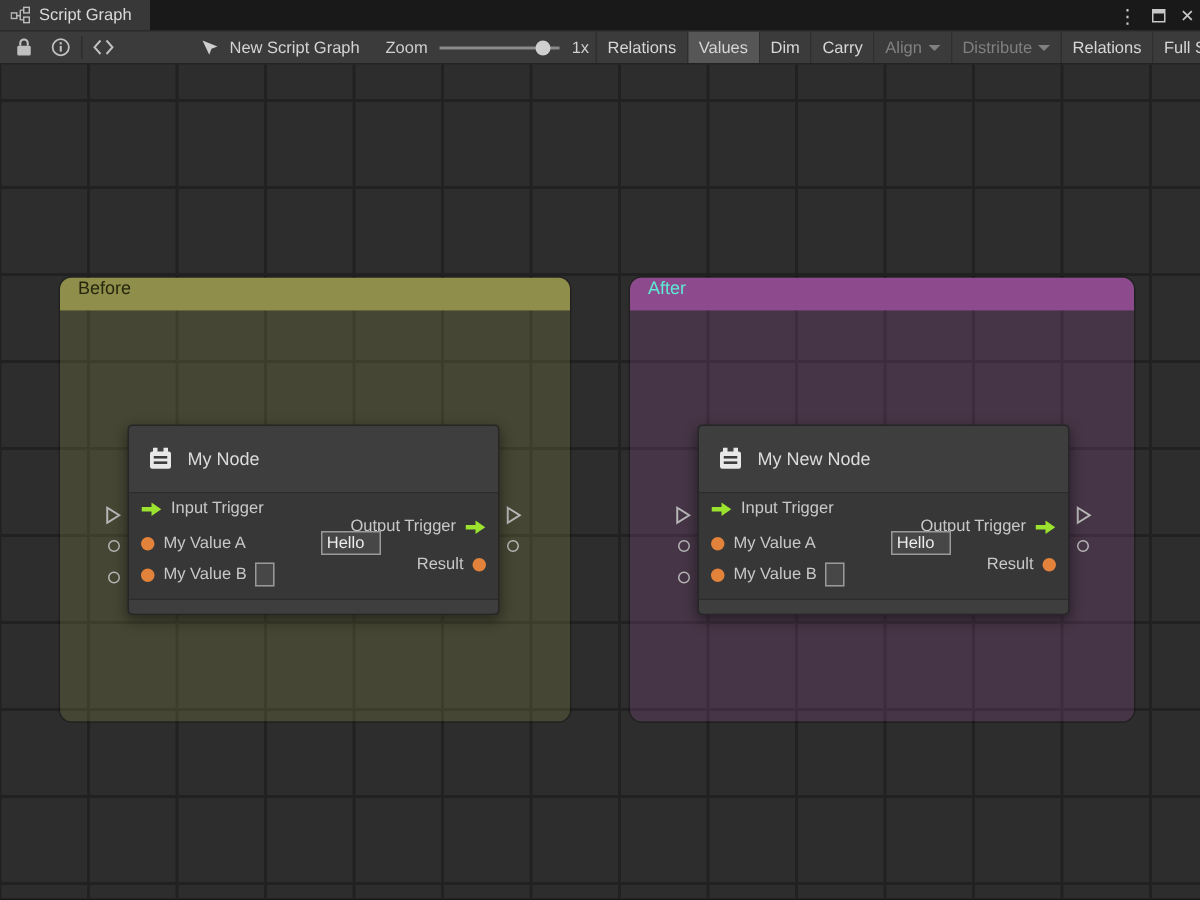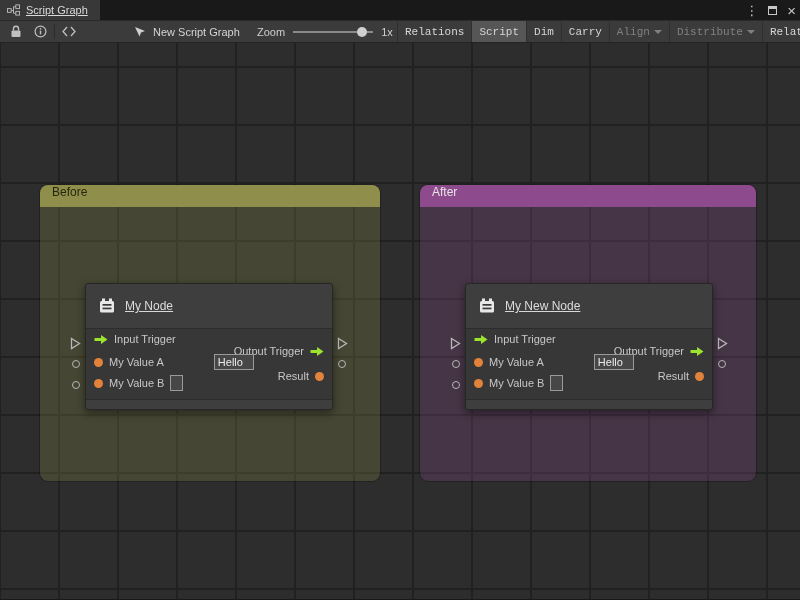--- a/index.html
+++ b/index.html
@@ -2,40 +2,40 @@
 <html><head>
 <meta charset="utf-8">
 <style>
   * { margin:0; padding:0; box-sizing:border-box; }
   html,body { width:800px; height:600px; overflow:hidden; background:#191919;
     font-family:"Liberation Sans", sans-serif; color:#d8d8d8; }
 
   
   .tabbar { position:relative; width:800px; height:20px; background:#191919; display:flex; align-items:flex-end; }
   .tab { height:20px; background:#383838; display:flex; align-items:center; gap:6px;
-         padding:0 12px 0 7px; font-size:11px; color:#dadada;text-decoration:underline; }
+         padding:0 12px 0 7px; font-size:11px; color:#dadada; }
   .win-controls { position:absolute; right:4px; top:0; height:20px; display:flex; align-items:center; gap:10px; }
   .wc { color:#c8c8c8; font-size:13px; line-height:1; cursor:default; }
   .max-box { width:9px; height:9px; border:1px solid #c8c8c8; border-top:3px solid #c8c8c8; display:inline-block; }
 
   
   .toolbar { position:relative; width:800px; height:23px; background:#3b3b3b;
              border-top:1px solid #2a2a2a; border-bottom:1px solid #232323; font-size:11px; overflow:hidden; }
   .tb-abs { position:absolute; top:0; height:21px; display:flex; align-items:center; }
   .tb-icon { width:24px; height:21px; display:flex; align-items:center; justify-content:center; }
   .tb-sep { width:1px; height:15px; background:#2c2c2c; margin:0 2px; }
   .graph-ref { display:flex; align-items:center; gap:6px; color:#d4d4d4; }
   .zoom-group { display:flex; align-items:center; gap:8px; color:#cfcfcf; }
   .slider { position:relative; width:80px; height:12px; }
   .slider .track { position:absolute; left:0; top:5px; width:80px; height:2px; background:#8a8a8a; }
   .slider .handle { position:absolute; top:1px; left:64px; width:10px; height:10px; border-radius:50%; background:#cfcfcf; }
   .tb-buttons { display:flex; height:21px; }
   .tb-btn { height:21px; display:flex; align-items:center; gap:4px; padding:0 7px;
             background:#3b3b3b; border:none; border-right:1px solid #2f2f2f; color:#d6d6d6;
-            font-size:11px; font-family:Liberation Mono, monospace; white-space:nowrap; }
+            font-size:11px; font-family:Liberation Sans, sans-serif; white-space:nowrap; }
   .tb-btn:first-child { border-left:1px solid #2f2f2f; }
   .tb-btn.active { background:#565656; }
   .tb-btn.disabled { color:#808080; }
   .caret { width:0; height:0; border-left:4px solid transparent; border-right:4px solid transparent;
            border-top:4px solid currentColor; display:inline-block; }
 
   
   .canvas { position:relative; width:800px; height:556px; background-color:#2d2d2d;
     background-image:
       linear-gradient(#212121 2px, transparent 2px),
@@ -46,21 +46,21 @@
   .group { position:absolute; border-radius:8px; overflow:hidden; box-shadow:0 0 0 1px rgba(0,0,0,0.25); }
   .group-header { height:22px; display:flex; align-items:flex-start; padding-left:12px; }
   .group-label { font-size:12px; }
   .group-body { position:absolute; top:22px; left:0; right:0; bottom:0; }
 
   
   .node-wrap { position:absolute; width:282px; height:134px; }
   .node { position:absolute; left:17px; top:0; width:248px; background:#373737;
           border:1px solid #262626; border-radius:3px; box-shadow:0 3px 9px rgba(0,0,0,0.45); }
   .node-header { height:45px; background:#3e3e3e; border-bottom:1px solid #2c2c2c;
-                 display:flex; align-items:center; gap:9px; padding-left:12px; border-radius:3px 3px 0 0;text-decoration:underline; }
+                 display:flex; align-items:center; gap:9px; padding-left:12px; border-radius:3px 3px 0 0; }
   .node-title { font-size:12px; color:#dcdcdc; }
   .node-ports { padding:4px 0 3px; }
   .port-row { height:21px; display:flex; align-items:flex-start; justify-content:space-between;flex-direction:column; }
   .port { display:flex; align-items:center; gap:6px; font-size:11px; color:#c8c8c8; }
   .port.left { padding-left:8px; }
   .port.right { padding-right:8px; margin-left:auto; }
   .dot { width:9px; height:9px; border-radius:50%; background:#e2823b; display:inline-block; }
   .trigger-arrow { color:#9be32e; display:inline-flex; }
   .field { height:16px; background:#474747; border:1px solid #9a9a9a; color:#ececec;
            font-size:11px; font-family:inherit; padding:0 3px; }
@@ -133,21 +133,21 @@
       <span class="handle"></span>
     </span>
     <span>1x</span>
   </div>
 
   <div class="tb-abs tb-buttons" style="left:397px;">
     <button class="tb-btn">
         <span>Relations</span>
       </button>
     <button class="tb-btn active">
-        <span>Script</span>
+        <span>Values</span>
       </button>
     <button class="tb-btn">
         <span>Dim</span>
       </button>
     <button class="tb-btn">
         <span>Carry</span>
       </button>
     <button class="tb-btn disabled">
       <span>Align</span>
         <span class="caret"></span>
@@ -169,21 +169,21 @@
 
   <div class="group" style="left:40px; top:142px; width:340px; height:296px;">
     <div class="group-header" style="background-color: rgb(143, 143, 75);">
       <span class="group-label" style="color: rgb(38, 38, 15);">Before</span>
     </div>
     <div class="group-body" style="background-color: rgba(148, 148, 75, 0.25);"></div>
   </div>
 
   <div class="group" style="left:420px; top:142px; width:336px; height:296px;">
     <div class="group-header" style="background-color: rgb(141, 75, 141);">
-      <span class="group-label" style="color: #e5e5e5;">After</span>
+      <span class="group-label" style="color: #5eead4;">After</span>
     </div>
     <div class="group-body" style="background-color: rgba(150, 80, 150, 0.24);"></div>
   </div>
 
   <div class="node-wrap" style="left:68px; top:240px;">
 
     <svg class="marker" style="left:2px; top:54px;" width="11" height="13" viewBox="0 0 11 13">
       <path d="M1.5 1.5 L9.5 6.5 L1.5 11.5 Z" fill="none" stroke="#b8b8b8" stroke-width="1.3"></path>
     </svg>
     <span class="marker circ" style="left:4px; top:77px;"></span>

